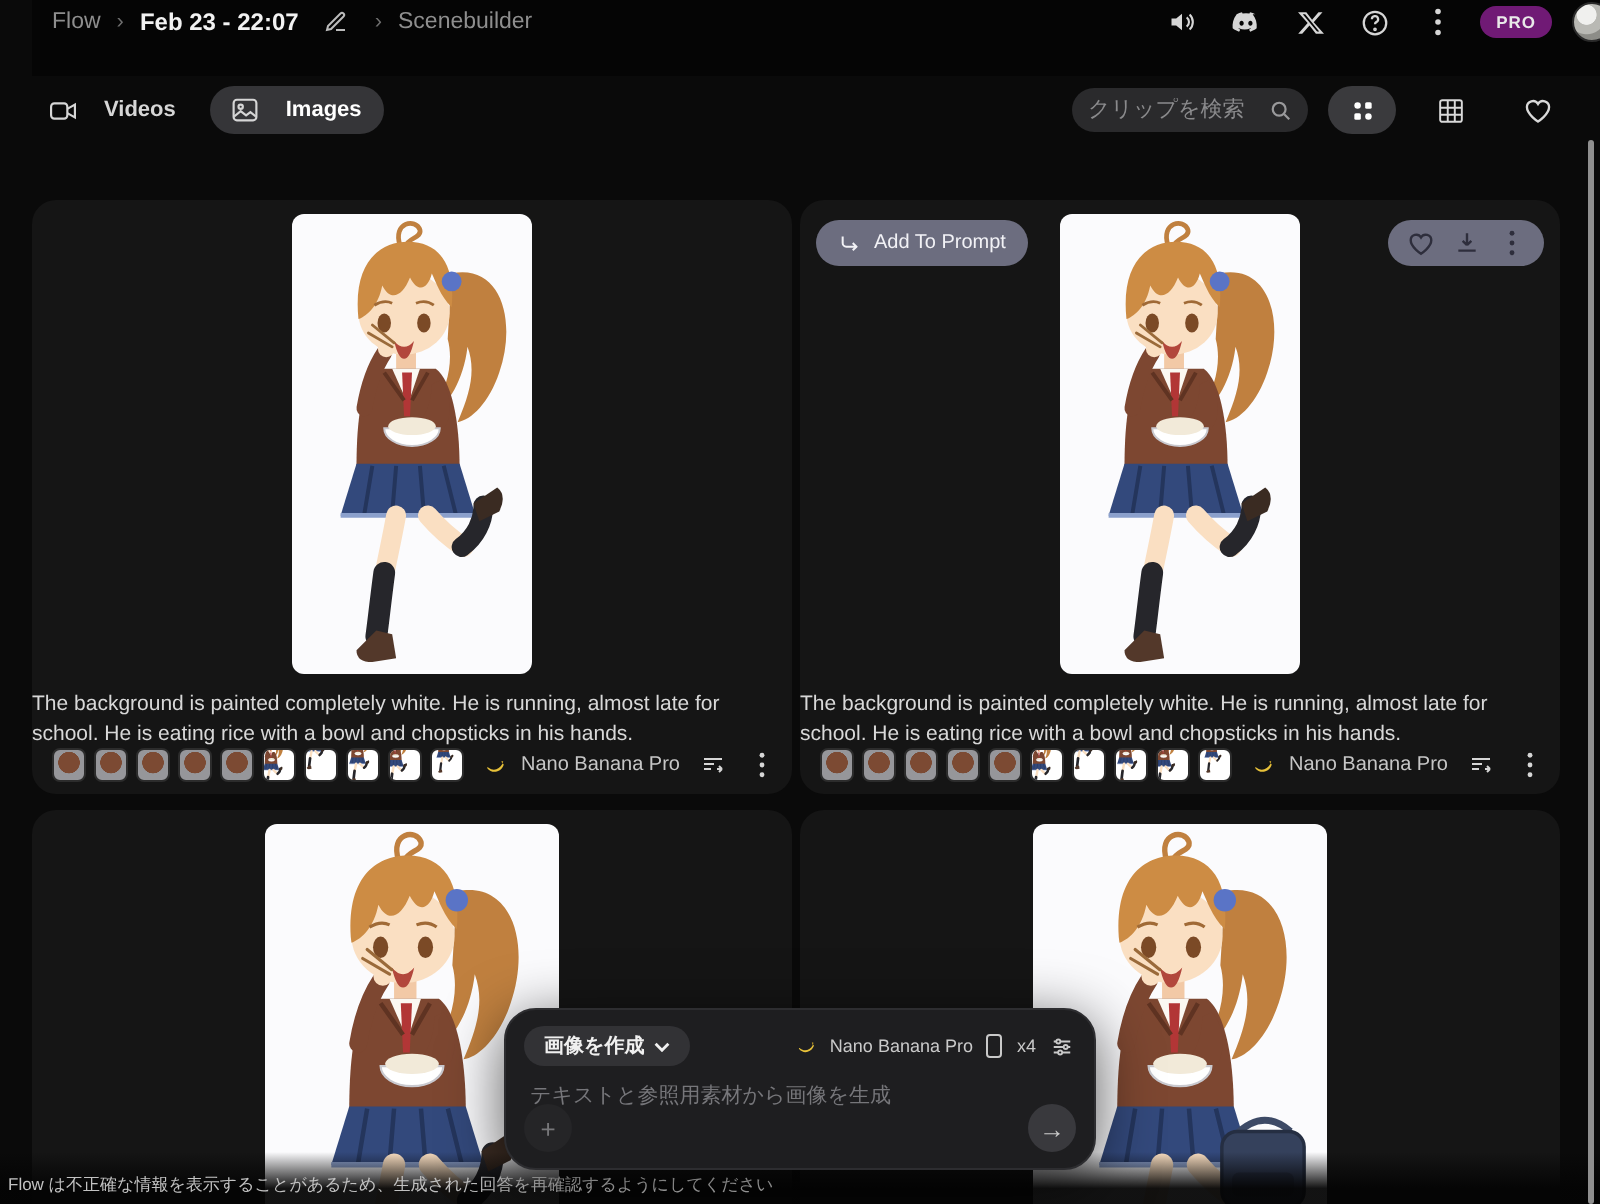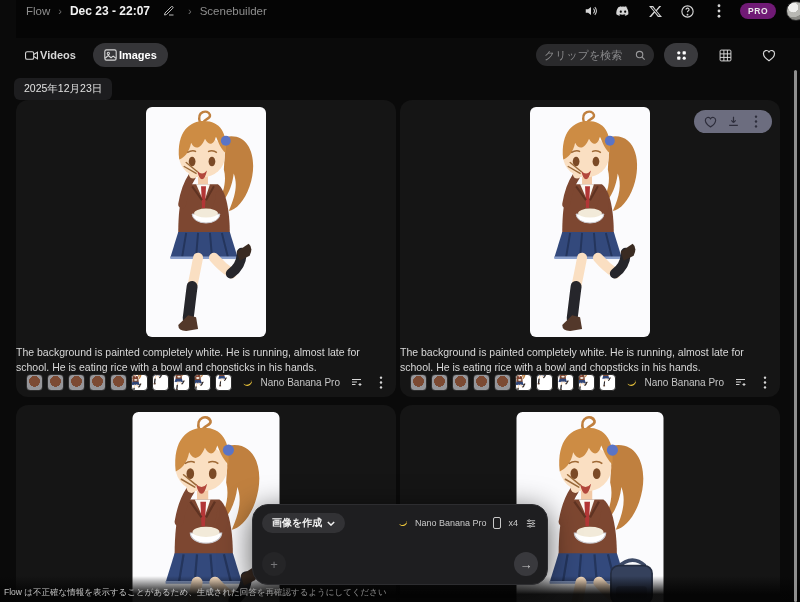--- a/index.html
+++ b/index.html
@@ -19,21 +19,21 @@
   .pro-badge { background:#701a75; color:#e9e9e9; font-size:8.5px; letter-spacing:.5px;
     padding:3px 8px; border-radius:9px; font-weight:bold; }
   .avatar { width:20px; height:20px; border-radius:50%;
     background:radial-gradient(circle at 35% 30%, #f0f0ee 0 28%, #b9b9b4 30% 55%, #8d8d88 58%);
     border:1px solid #2a2a2a; }
 
   
   .toolbar { position:absolute; left:0; top:42px; width:800px; height:26px;
     display:flex; align-items:center; justify-content:space-between; padding:0 14px; z-index:30; }
   .tabs { display:flex; align-items:center; gap:6px; }
-  .tab { display:flex; align-items:center; gap:2px; height:24px; padding:0 11px; border-radius:12px;
+  .tab { display:flex; align-items:center; gap:14px; height:24px; padding:0 11px; border-radius:12px;
     background:transparent; border:none; color:#d6d6d6; font-size:11px; font-weight:bold; cursor:pointer; }
   .tab.active { background:#353538; color:#ffffff; }
   .tab svg { stroke:#d6d6d6; }
   .right-tools { display:flex; align-items:center; gap:10px; }
   .search-pill { display:flex; align-items:center; justify-content:space-between; width:118px; height:22px;
     background:#2a2a2c; border-radius:11px; padding:0 8px; }
   .search-pill input { background:transparent; border:none; outline:none; width:88px;
     font-size:11px; color:#ddd; font-family:"Liberation Sans",sans-serif; }
   .search-pill input::placeholder { color:#8a8a8c; }
   .view-btn { width:34px; height:24px; border:none; border-radius:12px; background:transparent;
@@ -143,21 +143,21 @@
     <rect x="12" y="40" width="36" height="14" rx="4" fill="#2a3349"></rect>
   </symbol>
 </svg>
 
 <div class="app">
 
   <header class="topbar">
     <nav class="crumbs">
       <span>Flow</span>
       <span class="chev">›</span>
-      <span class="proj">Dec 23 - 22:07</span>
+      <span class="proj">Feb 23 - 22:07</span>
       <button class="icon-btn">
         <svg width="12" height="12" viewBox="0 0 24 24" fill="none" stroke="#bbb" stroke-width="2">
             <path d="M12 20h9M16.5 3.5a2.1 2.1 0 0 1 3 3L7 19l-4 1 1-4 12.5-12.5z"></path>
           </svg>
       </button>
       <span class="chev">›</span>
       <span>Scenebuilder</span>
     </nav>
     <div class="top-actions">
       <button class="icon-btn">
@@ -236,21 +236,20 @@
           </svg>
       </button>
       <button class="view-btn">
         <svg width="14" height="13" viewBox="0 0 24 22" fill="none" stroke="#d9d9d9" stroke-width="2">
             <path d="M12 20S2.5 14 2.5 7.6A5.1 5.1 0 0 1 12 5a5.1 5.1 0 0 1 9.5 2.6C21.5 14 12 20 12 20z"></path>
           </svg>
       </button>
     </div>
   </div>
 
-  <div class="date-chip">2025年12月23日</div>
 
   <article class="card card1">
     <div class="card-image">
       <svg class="chara-svg" viewBox="0 0 120 232">
           <use href="#chara"></use>
         </svg>
     </div>
     <p class="caption">The background is painted completely white. He is running, almost late for school. He is eating rice with a bowl and chopsticks in his hands.</p>
     <div class="card-footer">
       <div class="thumbs">
@@ -302,20 +301,27 @@
               <circle cx="2" cy="2" r="1.5"></circle>
               <circle cx="2" cy="8" r="1.5"></circle>
               <circle cx="2" cy="14" r="1.5"></circle>
             </svg>
         </button>
       </div>
     </div>
   </article>
 
   <article class="card card2">
+    <button class="ovl ovl-left">
+      <svg width="12" height="11" viewBox="0 0 24 24" fill="none" stroke="#f2f2f6" stroke-width="2.2">
+          <path d="M4 5v7a4 4 0 0 0 4 4h11"></path>
+          <path d="M15 12l4 4-4 4"></path>
+        </svg>
+      <span>Add To Prompt</span>
+    </button>
     <div class="ovl ovl-right">
       <button class="mini-btn">
         <svg width="13" height="12" viewBox="0 0 24 22" fill="none" stroke="#2e2e3c" stroke-width="2.2">
             <path d="M12 20S2.5 14 2.5 7.6A5.1 5.1 0 0 1 12 5a5.1 5.1 0 0 1 9.5 2.6C21.5 14 12 20 12 20z"></path>
           </svg>
       </button>
       <button class="mini-btn">
         <svg width="13" height="13" viewBox="0 0 24 24" fill="none" stroke="#2e2e3c" stroke-width="2.2">
             <path d="M12 3v11m0 0-4-4m4 4 4-4"></path>
             <path d="M4 19h16"></path>
@@ -427,20 +433,21 @@
         <span class="ratio-icon"></span>
         <span>x4</span>
         <svg width="12" height="11" viewBox="0 0 24 24" fill="none" stroke="#c9c9c9" stroke-width="2">
             <path d="M3 6h18M3 12h18M3 18h18"></path>
             <circle cx="8" cy="6" r="2.2" fill="#1e1e20"></circle>
             <circle cx="16" cy="12" r="2.2" fill="#1e1e20"></circle>
             <circle cx="10" cy="18" r="2.2" fill="#1e1e20"></circle>
           </svg>
       </div>
     </div>
+    <div class="pb-placeholder">テキストと参照用素材から画像を生成</div>
     <div class="pb-bottom">
       <button class="round-btn add-btn">+</button>
       <button class="round-btn send-btn">→</button>
     </div>
   </div>
 
   <div class="bottom-fade"></div>
   <p class="footer-note">Flow は不正確な情報を表示することがあるため、生成された回答を再確認するようにしてください</p>
   <div class="scrollbar-thumb"></div>
 

